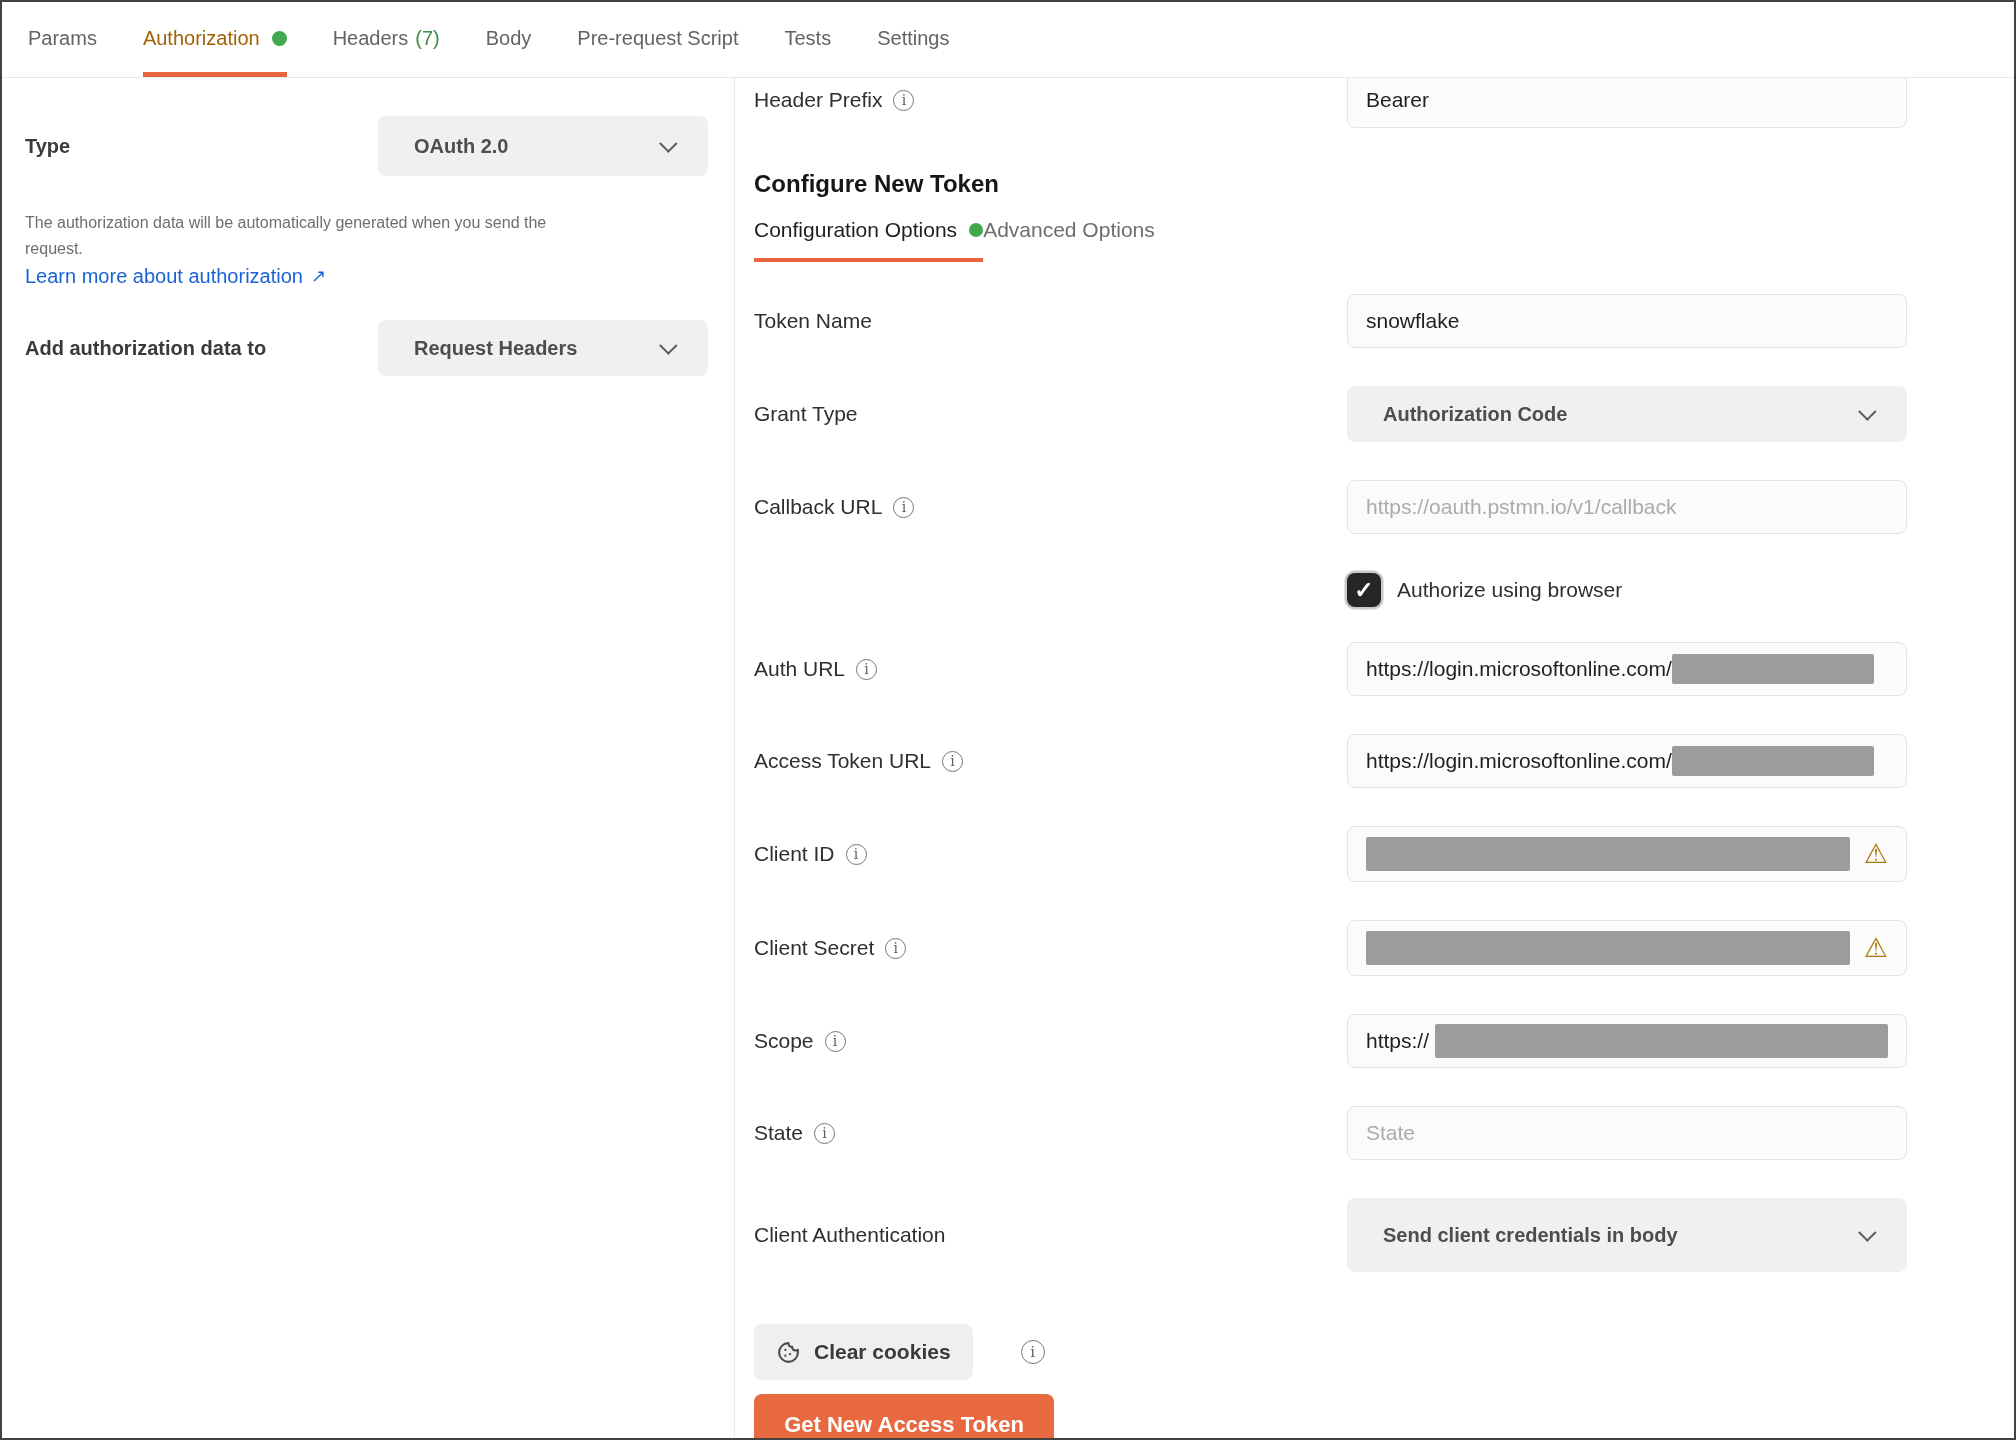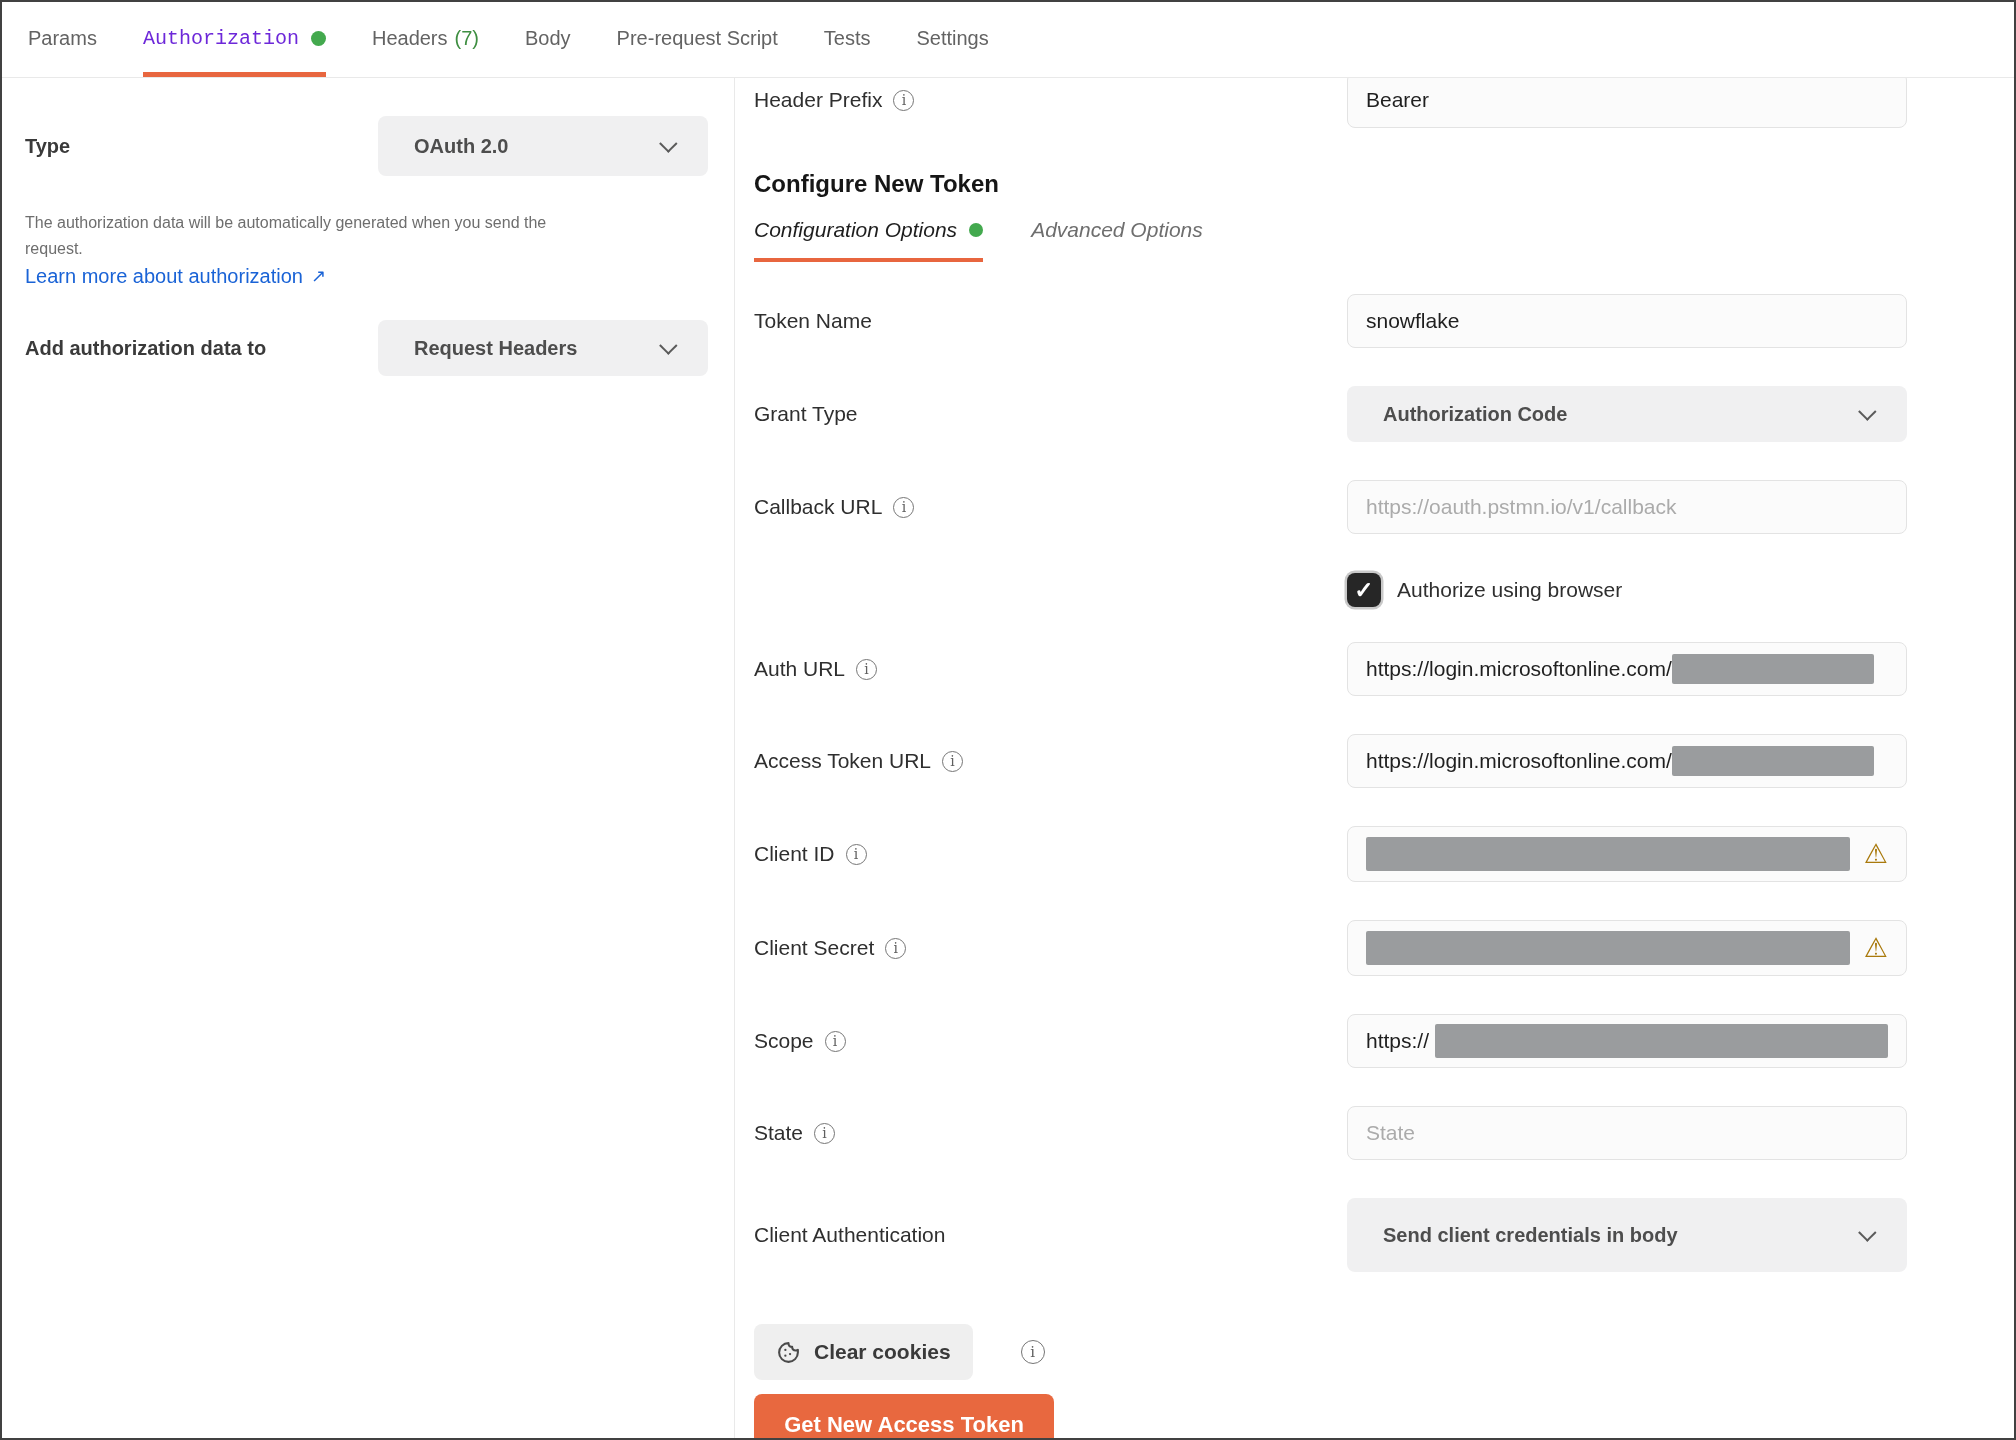--- a/index.html
+++ b/index.html
@@ -12,21 +12,21 @@
   
   .tabbar {
     display:flex; align-items:stretch; height:76px;
     border-bottom:1px solid #E9E9E9; padding-left:26px;
   }
   .tab {
     display:inline-flex; align-items:center; margin-right:46px;
     font-size:20px; color:#636363; cursor:pointer;
     border-bottom:5px solid transparent; padding-top:3px;
   }
-  .tab.active { color:#6d28d9; border-bottom-color:#E8663F;font-family:Liberation Mono, monospace; }
+  .tab.active { color:#a16207; border-bottom-color:#E8663F; }
   .tab .dot { width:15px; height:15px; border-radius:50%; background:#43A94E; margin-left:12px; }
   .tab .count { color:#3E8E41; margin-left:7px; }
   
   .content { display:flex; height:1360px; }
   .left-panel { width:733px; flex-shrink:0; border-right:1px solid #E9E9E9; padding:0 26px 0 23px; }
   .right-panel { flex:1; padding-left:19px; overflow:hidden; }
   
   .select {
     background:#F0F0F1; border-radius:8px; display:flex; align-items:center;
     justify-content:space-between; padding:0 36px; cursor:pointer;
@@ -60,21 +60,21 @@
   .learn-link .ext { margin-left:8px; font-size:18px; }
   .row-addauth { margin-top:32px; }
   .row-addauth .select { height:56px; }
   
   .row { display:flex; align-items:center; margin-bottom:38px; }
   .row .flabel { width:593px; flex-shrink:0; display:flex; align-items:center; font-size:21px; color:#2F2F2F; }
   .row .field { width:560px; flex-shrink:0; }
   .row-prefix { margin-top:-6px; margin-bottom:0; }
   .row-prefix .text-input { height:56px; }
   .section-title { margin-top:42px; font-size:24px; font-weight:700; color:#161616; }
-  .cfg-tabs { display:flex; gap:48px; margin-top:20px;font-style:italic; }
+  .cfg-tabs { display:flex; margin-top:20px; }
   .cfg-tab {
     display:inline-flex; align-items:center; font-size:21px; color:#6E6E6E;
     padding-bottom:16px; border-bottom:4px solid transparent; cursor:pointer;
   }
   .cfg-tab.active { color:#1E1E1E; border-bottom-color:#E8663F; }
   .cfg-tab .dot { width:14px; height:14px; border-radius:50%; background:#43A94E; margin-left:12px; }
   .rows { margin-top:32px; }
   .select-field { height:56px; }
   .row-checkbox { margin-bottom:34px; }
   .checkbox-wrap { display:flex; align-items:center; height:36px; cursor:pointer; }

